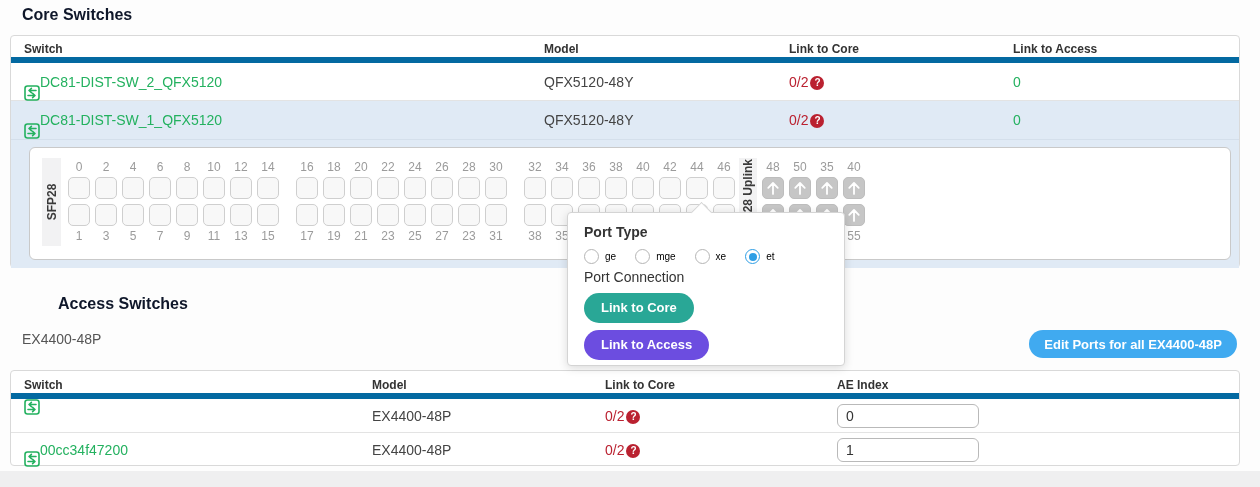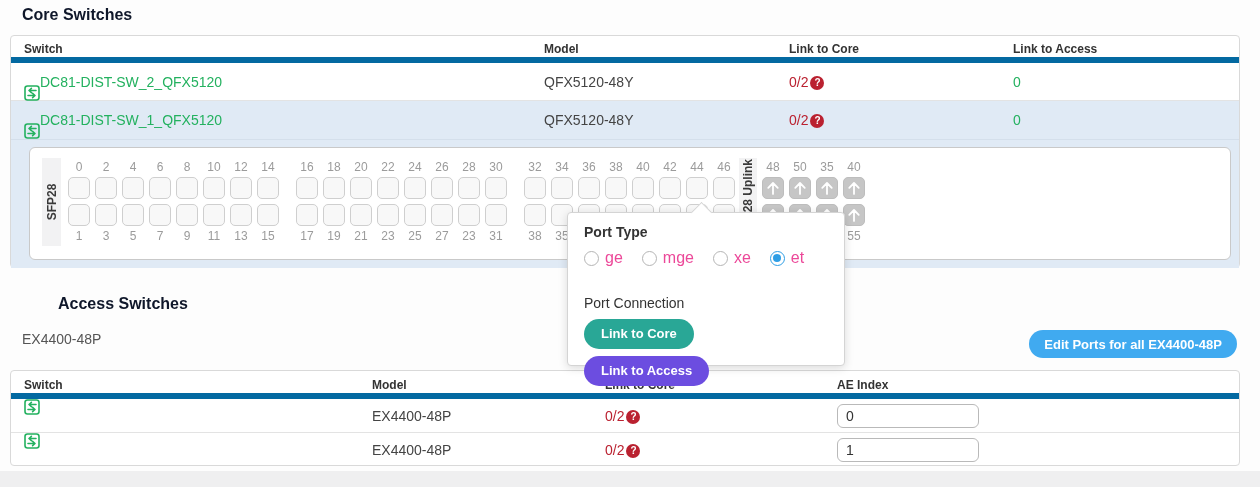--- a/index.html
+++ b/index.html
@@ -69,26 +69,26 @@
 
   
   .popover { position:absolute; left:567px; top:212px; width:278px; height:154px;
              background:#fff; border:1px solid #d4d4d4; border-radius:4px;
              box-shadow:0 2px 10px rgba(0,0,0,.14); z-index:20; padding:11px 16px; }
   .caret { position:absolute; left:694px; top:205px; width:15px; height:15px;
            background:#fff; border-left:1px solid #d4d4d4; border-top:1px solid #d4d4d4;
            transform:rotate(45deg); z-index:21; }
   .pp-title { font-size:14px; font-weight:bold; color:#333; }
   .pp-radios { display:flex; gap:19px; margin-top:9px; align-items:center; }
-  .radio { display:inline-flex; align-items:center; gap:6px; cursor:pointer; font-size:16px; color:#ec4899; }
+  .radio { display:inline-flex; align-items:center; gap:6px; cursor:pointer; font-size:10px; color:#000000; }
   .rb { width:15px; height:15px; border-radius:50%; border:1px solid #b5b5b5; background:#fff;
         display:inline-flex; align-items:center; justify-content:center; }
   .rb.sel { border-color:var(--radio-blue); }
   .rb.sel::after { content:""; width:8px; height:8px; border-radius:50%; background:var(--radio-blue); }
-  .pp-sub { font-size:14px; color:#333; margin-top:28px; }
+  .pp-sub { font-size:14px; color:#333; margin-top:5px; }
   .pill { display:inline-block; border:none; color:#fff; font-weight:bold; font-size:13px;
           font-family:"Liberation Sans",sans-serif; border-radius:16px; height:30px;
           padding:0 17px; line-height:30px; cursor:pointer; }
   .pill.teal { background:var(--teal); margin-top:8px; }
   .pill.purple { background:var(--purple); margin-top:7px; display:block; width:max-content; }
 
   .edit-btn { position:absolute; right:23px; top:330px; height:28px; border:none;
               background:var(--edit-blue); color:#fff; font-weight:bold; font-size:13px;
               font-family:"Liberation Sans",sans-serif; border-radius:14px; padding:0 15px; cursor:pointer; }
 
@@ -412,18 +412,19 @@
     <input class="ae-input col4a" value="0" style="">
   </div>
 
   <div class="trow">
     <span class="td col1a switch-link">
       <svg viewBox="0 0 16 16" width="16" height="16" fill="none" stroke="currentColor" stroke-width="1.6" stroke-linecap="round" stroke-linejoin="round">
           <rect x="1" y="1" width="14" height="14" rx="2.5"></rect>
           <path d="M12 5.5 H5.2 M7.4 3.4 L5 5.5 L7.4 7.6"></path>
           <path d="M4 10.5 H10.8 M8.6 8.4 L11 10.5 L8.6 12.6"></path>
         </svg>
+      <span>00cc34f47200</span>
     </span>
     <span class="td col2a">EX4400-48P</span>
     <span class="td col3a val-red"><span>0/2</span><span class="badge">?</span></span>
     <input class="ae-input col4a" value="1" style="">
   </div>
 </div>
 
 </body></html>

